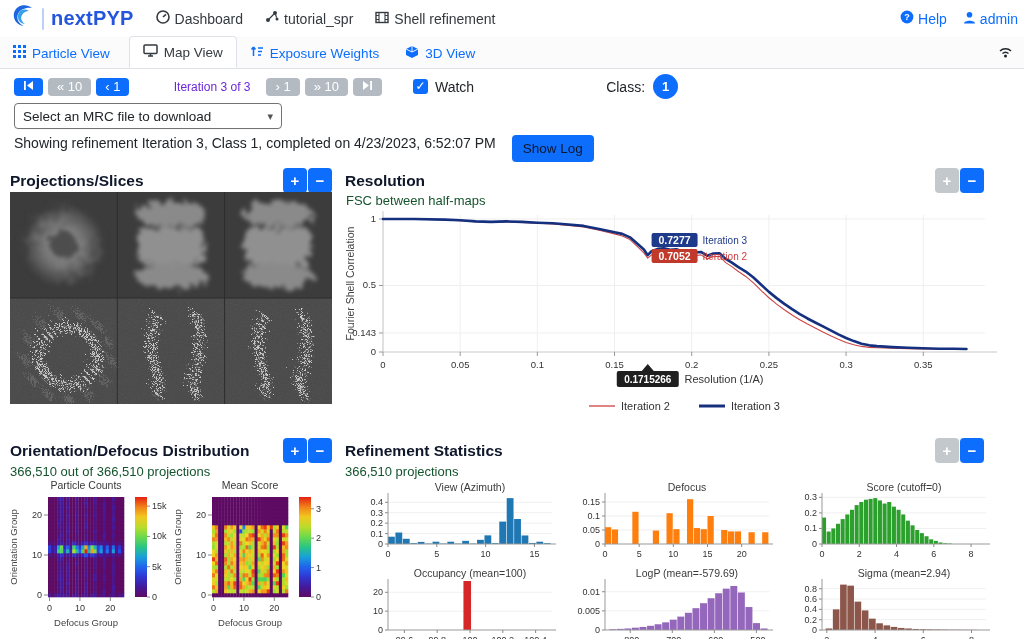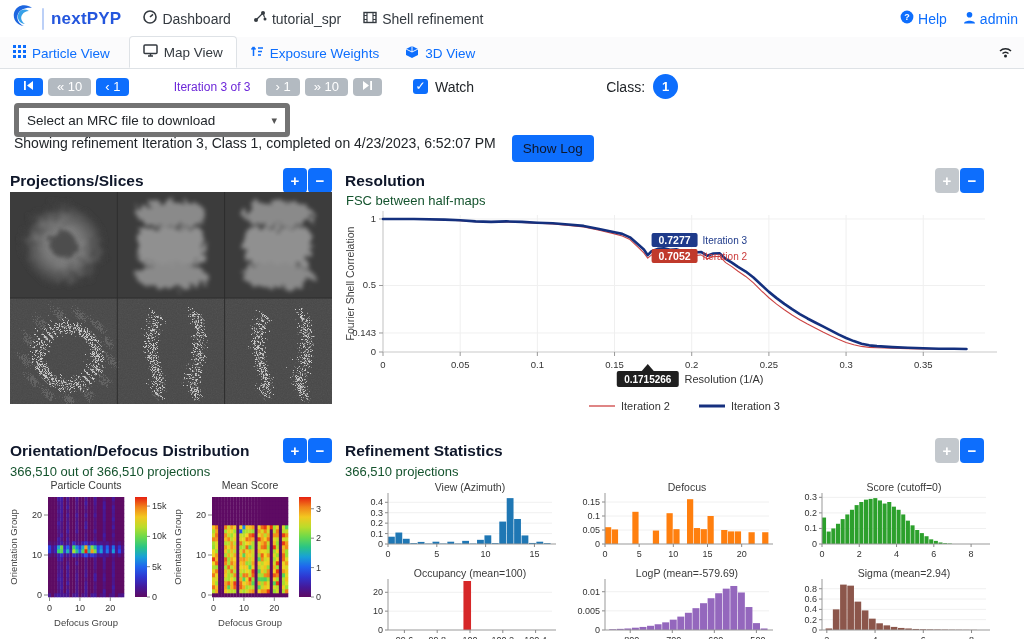--- a/index.html
+++ b/index.html
@@ -1,42 +1,42 @@
 <!DOCTYPE html>
 <html><head>
 <meta charset="utf-8">
 <style>
   html,body{margin:0;padding:0;background:#fff;}
   #app{position:relative;width:1024px;height:639px;overflow:hidden;background:#fff;
        font-family:"Liberation Sans",sans-serif;color:#212529;font-size:14px;}
   
   .navbar{position:absolute;left:0;top:0;width:1024px;height:37px;background:#fff;border-bottom:1px solid #ebedef;display:flex;align-items:center;}
   .brand{display:flex;align-items:center;margin-left:12px;}
-  .brand-name{font-size:17px;font-weight:bold;color:#2456dd;letter-spacing:.2px;margin-left:7px;}
+  .brand-name{font-size:20px;font-weight:bold;color:#2456dd;letter-spacing:.2px;margin-left:7px;}
   .brand-divider{width:2px;height:22px;background:#bcd0f7;margin-left:6px;border-radius:1px;}
   .nav-item{display:flex;align-items:center;gap:5px;margin-left:22px;color:#343a40;cursor:pointer;}
   .nav-right{margin-left:auto;display:flex;align-items:center;gap:16px;margin-right:6px;}
   .nav-link-blue{display:flex;align-items:center;gap:4px;color:#0d6efd;cursor:pointer;}
   
   .tabbar{position:absolute;left:0;top:37px;width:1024px;height:31px;background:#fbfbfc;border-bottom:1px solid #dee2e6;display:flex;align-items:flex-end;}
   .tab{display:flex;align-items:center;gap:6px;height:30px;padding:0 13px;color:#0d6efd;cursor:pointer;font-size:13.5px;}
   .tab.active{background:#fff;border:1px solid #dee2e6;border-bottom:1px solid #fff;border-radius:4px 4px 0 0;color:#343a40;margin-left:6px;}
   .signal{position:absolute;right:10px;top:44px;}
   
   .controls{position:absolute;left:14px;top:72px;width:1000px;height:29px;display:flex;align-items:center;}
   .btn{height:18px;display:inline-flex;align-items:center;justify-content:center;border-radius:4px;color:#fff;font-size:13px;padding:0 9px;margin-right:5px;cursor:pointer;user-select:none;}
   .btn-blue{background:#0d6efd;}
   .btn-gray{background:#b3bac1;}
   .iter-text{margin:0 16px;font-size:12px;color:#6d28d9;min-width:100px;text-align:right;}
   .watch{display:flex;align-items:center;gap:7px;margin-left:26px;cursor:pointer;}
   .checkbox{width:15px;height:15px;background:#0d6efd;border-radius:3px;color:#fff;font-size:12px;line-height:15px;text-align:center;}
   .class-wrap{display:flex;align-items:center;gap:8px;margin-left:132px;}
   .class-badge{width:25px;height:25px;border-radius:50%;background:#0d6efd;color:#fff;font-size:13px;font-weight:bold;display:flex;align-items:center;justify-content:center;cursor:pointer;}
   
-  .mrc-select{position:absolute;left:14px;top:103px;width:250px;height:24px;border:5px solid #737373;border-radius:4px;background:#fff;display:flex;align-items:center;padding:0 8px;color:#212529;font-size:13.5px;cursor:pointer;box-shadow:0 1px 1px rgba(0,0,0,.03);}
+  .mrc-select{position:absolute;left:14px;top:103px;width:250px;height:24px;border:1px solid #737373;border-radius:4px;background:#fff;display:flex;align-items:center;padding:0 8px;color:#212529;font-size:13.5px;cursor:pointer;box-shadow:0 1px 1px rgba(0,0,0,.03);}
   .mrc-caret{margin-left:auto;color:#555;font-size:11px;}
   
   .status-row{position:absolute;left:14px;top:135px;display:flex;gap:16px;}
   .show-log{background:#0d6efd;color:#0f172a;border-radius:4px;padding:6px 11px;font-size:13.5px;cursor:pointer;}
   
   .panel-title{position:absolute;font-size:15.5px;font-weight:bold;color:#0f172a;}
   .panel-sub{position:absolute;font-size:13px;color:#14532d;}
   .pm-group{position:absolute;display:flex;gap:1px;}
   .pm-btn{width:24px;height:25px;border-radius:4px;color:#fff;font-size:15px;font-weight:bold;display:flex;align-items:center;justify-content:center;cursor:pointer;}
   .pm-blue{background:#0d6efd;}

